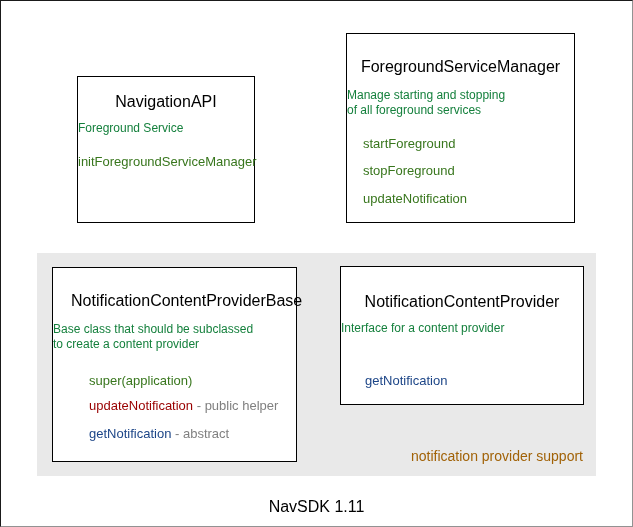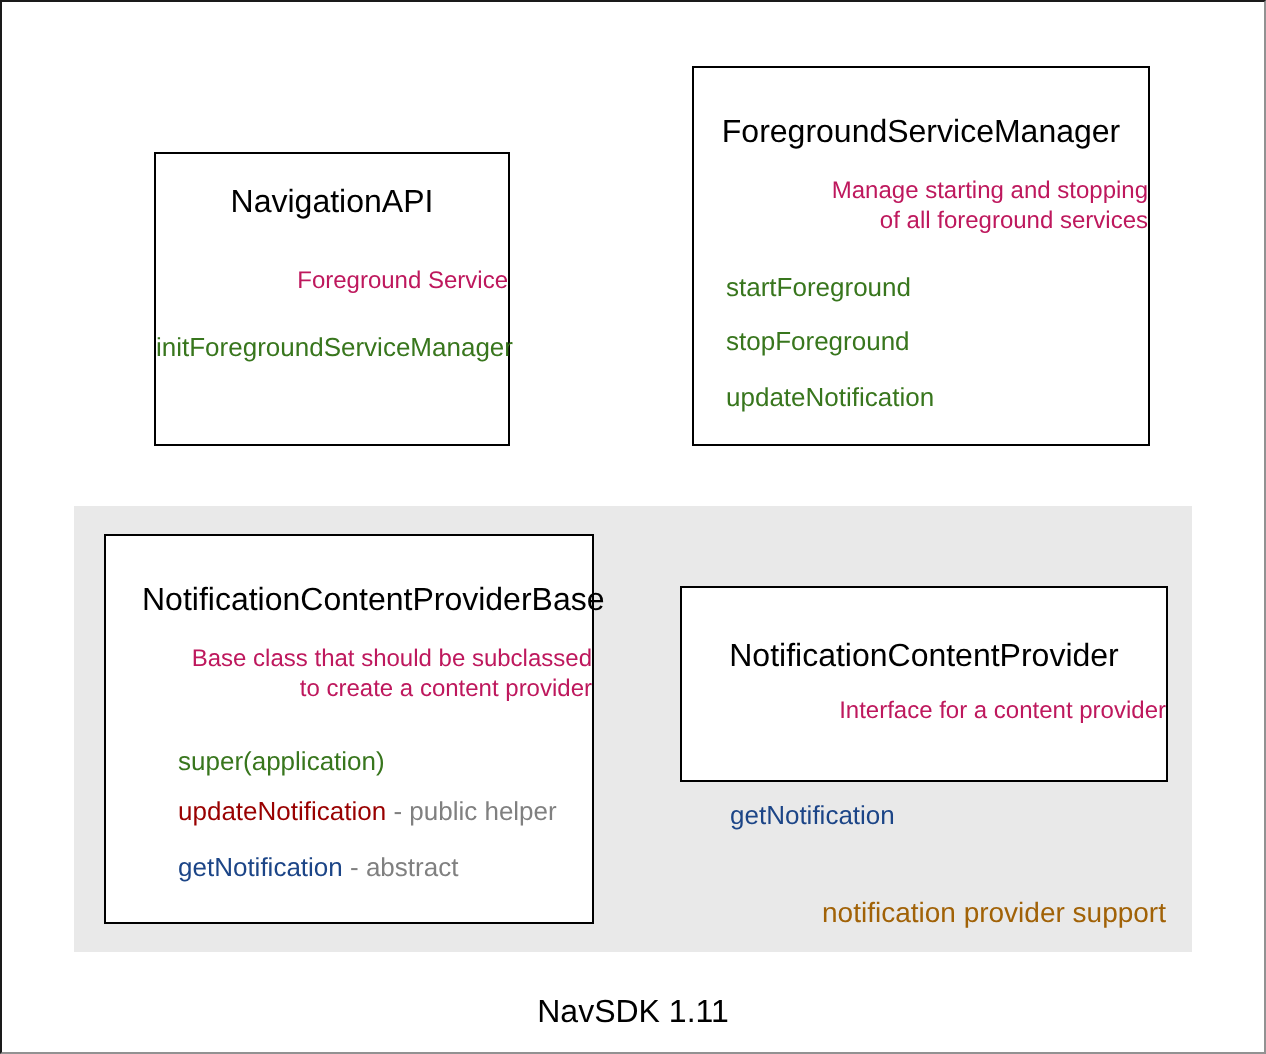--- a/index.html
+++ b/index.html
@@ -31,49 +31,49 @@
   }
   .class-box {
     position: absolute;
     box-sizing: border-box;
     background: #ffffff;
     border: 1.5px solid #000000;
   }
   .box-navigation-api  { left: 76px;  top: 75px;  width: 178px; height: 147px; }
   .box-fsm             { left: 345px; top: 32px;  width: 229px; height: 190px; }
   .box-ncpb            { left: 51px;  top: 266px; width: 245px; height: 195px; }
-  .box-ncp             { left: 339px; top: 265px; width: 244px; height: 98px; margin-top: 27px; }
+  .box-ncp             { left: 339px; top: 265px; width: 244px; height: 139px; }
 
   .box-title {
     font-size: 16px;
     line-height: 19px;
     text-align: center;
     color: #000000;
     white-space: nowrap;
   }
   .box-desc {
     font-size: 12px;
     line-height: 15px;
-    text-align: right;
-    color: #be185d;
+    text-align: left;
+    color: #15803d;
   }
   .method {
     font-size: 13px;
     line-height: 16px;
     white-space: nowrap;
   }
   .methods-centered .method { text-align: center; }
   .c-green { color: var(--method-green, #38761d); }
   .c-red   { color: var(--method-red, #990000); }
   .c-blue  { color: var(--method-blue, #1c4587); }
   .suffix  { color: var(--suffix-gray, #808080); }
 
   
   .box-navigation-api .box-title { margin-top: 15px; }
-  .box-navigation-api .box-desc  { margin-top: 22px; }
+  .box-navigation-api .box-desc  { margin-top: 10px; }
   .box-navigation-api .m1 { margin-top: 18px; }
   .box-navigation-api .m2 { margin-top: 9px; }
 
   .box-fsm .box-title { margin-top: 23px; }
   .box-fsm .box-desc  { margin-top: 12px; }
   .box-fsm .methods   { padding-left: 16px; }
   .box-fsm .m1 { margin-top: 18px; }
   .box-fsm .m2 { margin-top: 11px; }
   .box-fsm .m3 { margin-top: 12px; }
 

